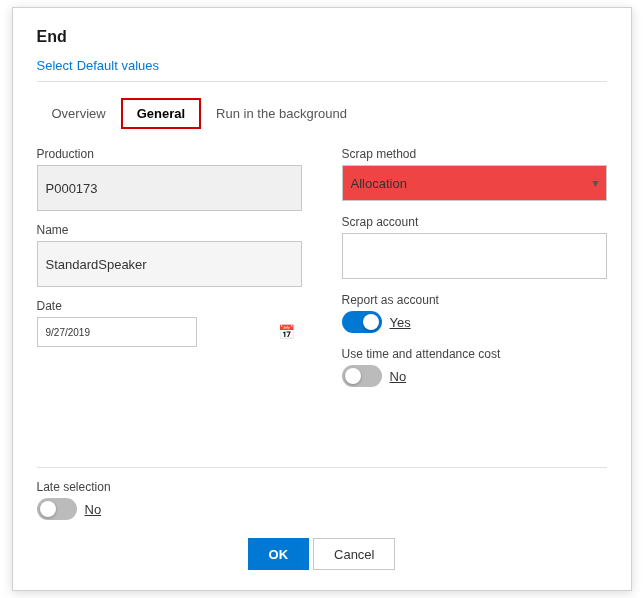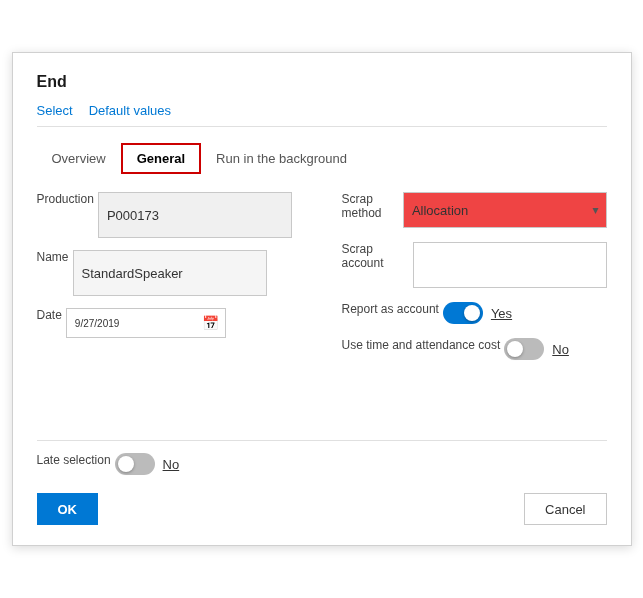--- a/index.html
+++ b/index.html
@@ -23,21 +23,21 @@
       position: relative;
     }
     .dialog-title {
       font-size: 16px;
       font-weight: 600;
       margin-bottom: 12px;
       color: #1a1a1a;
     }
     .nav-links {
       display: flex;
-      gap: 16px;
+      gap: 4px;
       margin-bottom: 16px;
       border-bottom: 1px solid #e0e0e0;
       padding-bottom: 8px;
     }
     .nav-link {
       color: #0078d4;
       text-decoration: none;
       font-size: 13px;
       cursor: pointer;
     }
@@ -66,20 +66,21 @@
       grid-template-columns: 1fr 1fr;
       gap: 0 40px;
     }
     .form-section {
       display: flex;
       flex-direction: column;
       gap: 12px;
     }
     .field-group {
       display: flex;
+      flex-direction: column;
       gap: 4px;
     }
     .field-label {
       font-size: 12px;
       color: #444;
       font-weight: 400;
     }
     .field-input {
       border: 1px solid #c8c8c8;
       padding: 22px 8px;
@@ -178,21 +179,21 @@
       color: #333;
       text-decoration: underline;
     }
     .bottom-section {
       margin-top: 80px;
       padding-top: 12px;
       border-top: 1px solid #e0e0e0;
     }
     .footer-actions {
       display: flex;
-      justify-content: space-between;
+      justify-content: center;
       gap: 4px;
       margin-top: 18px;
     }
     .btn {
       padding: 6px 20px;
       font-size: 13px;
       cursor: pointer;
       border: 1px solid #c8c8c8;
       height: 32px;
     }

